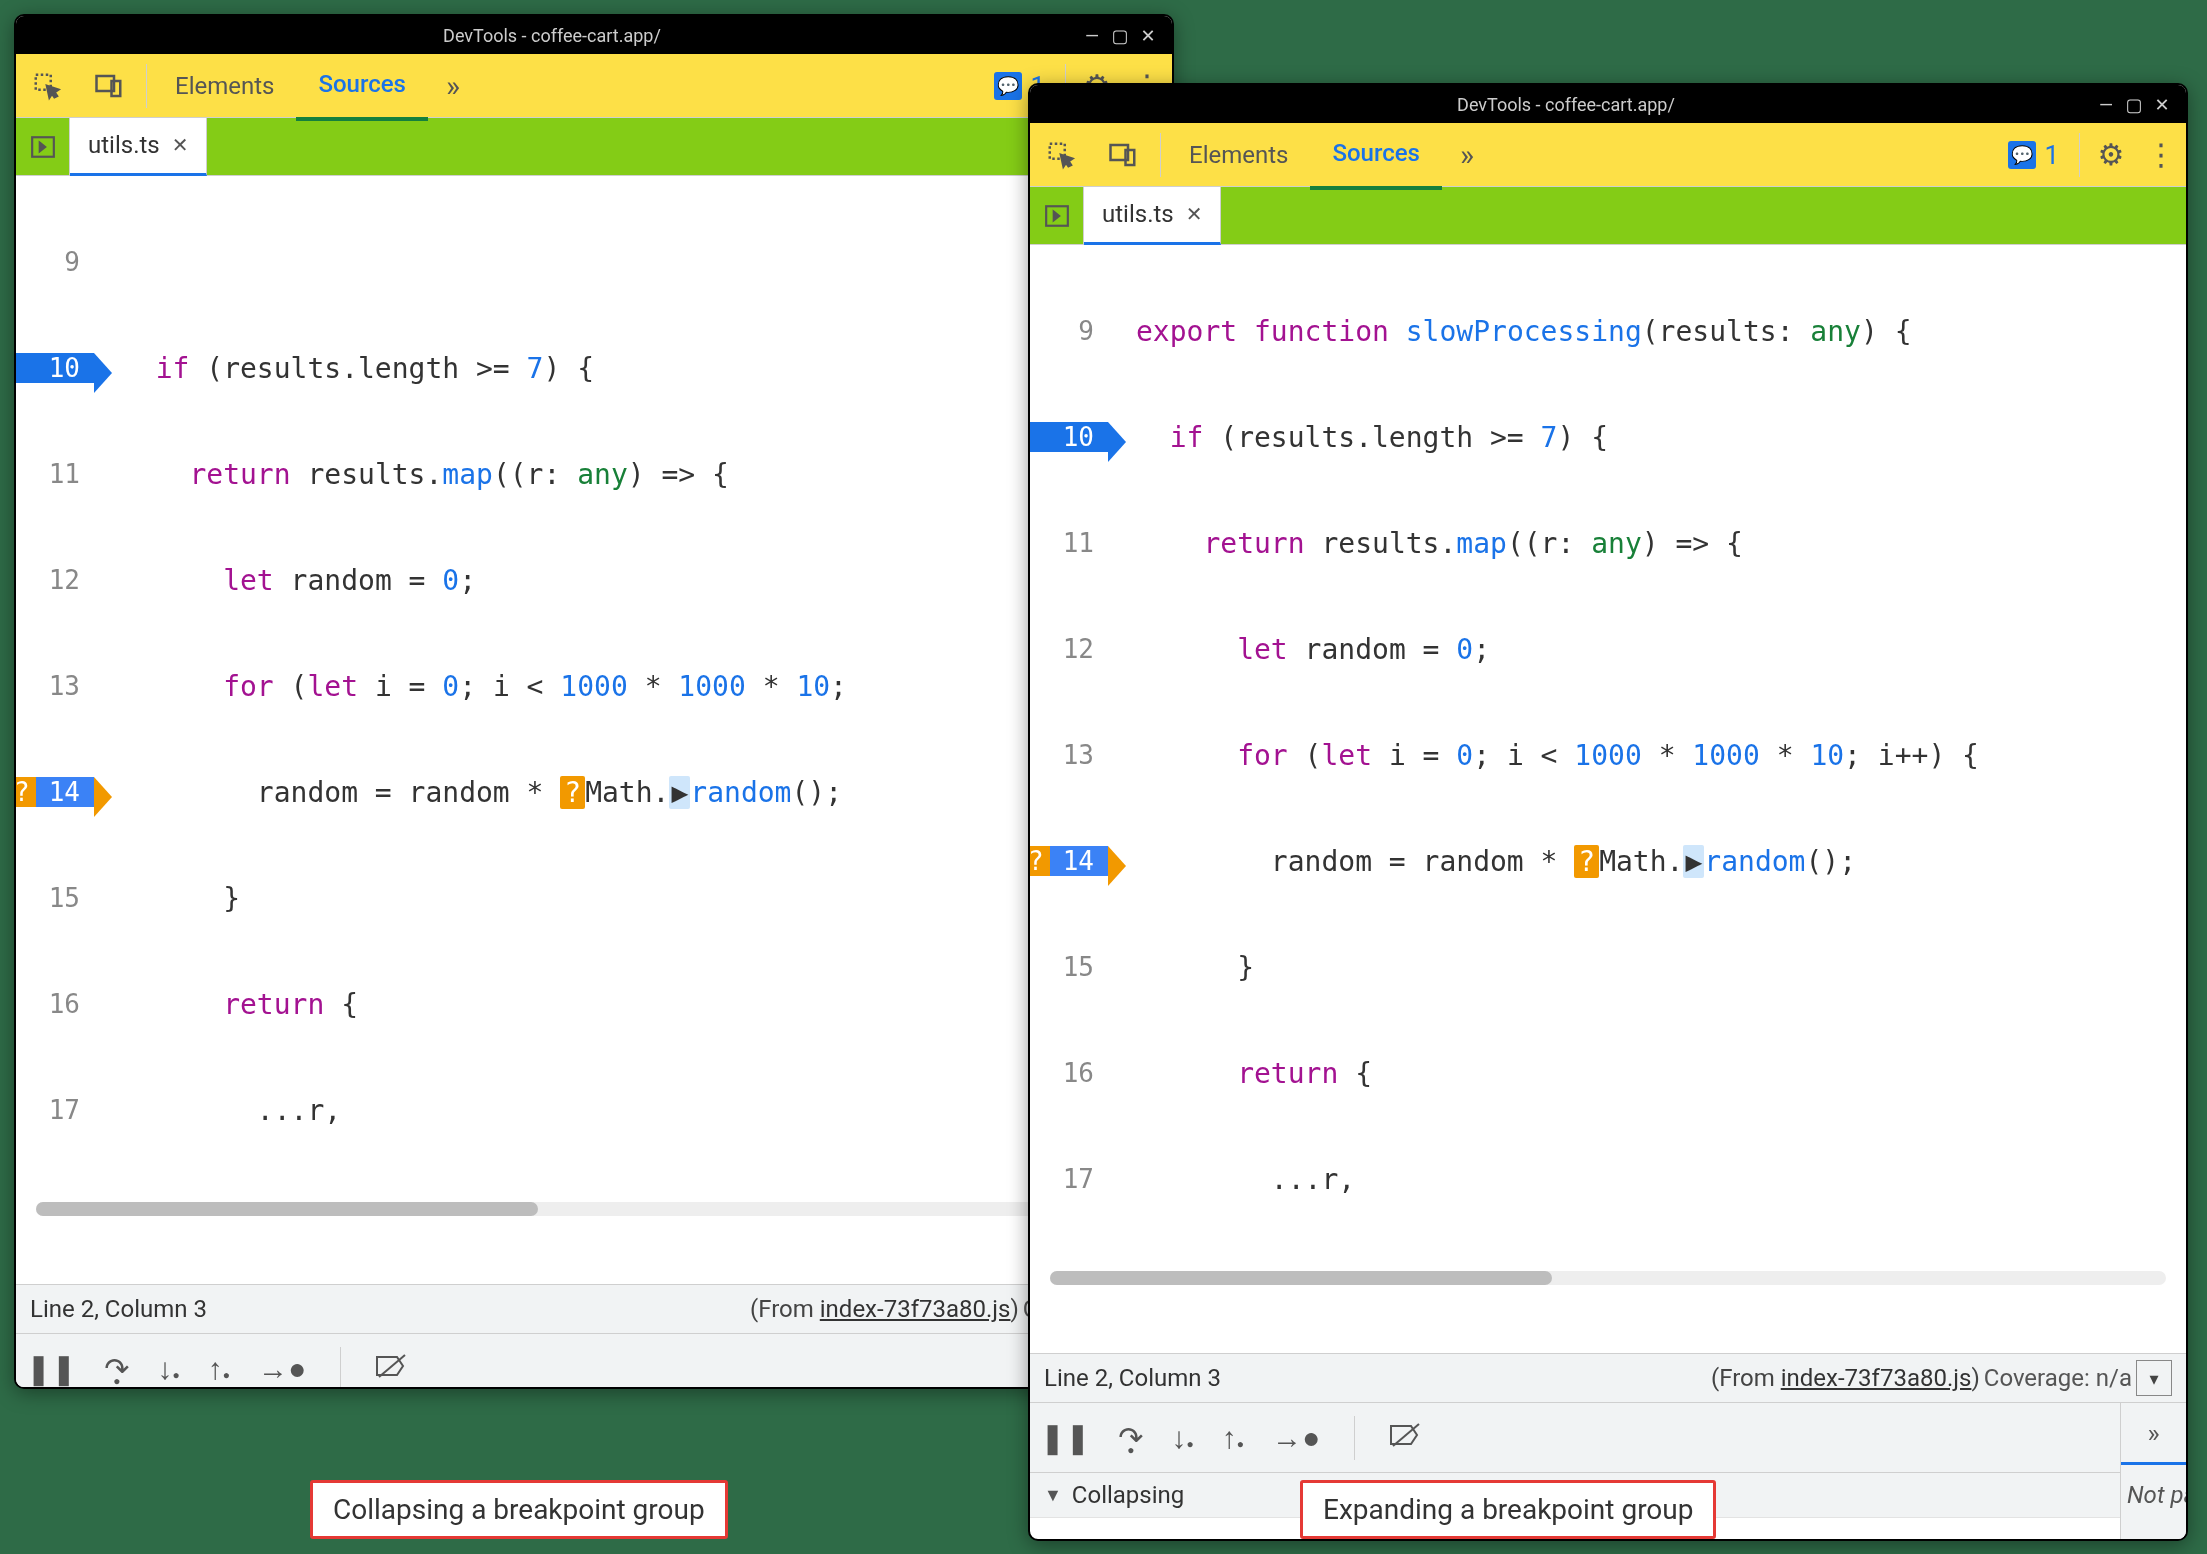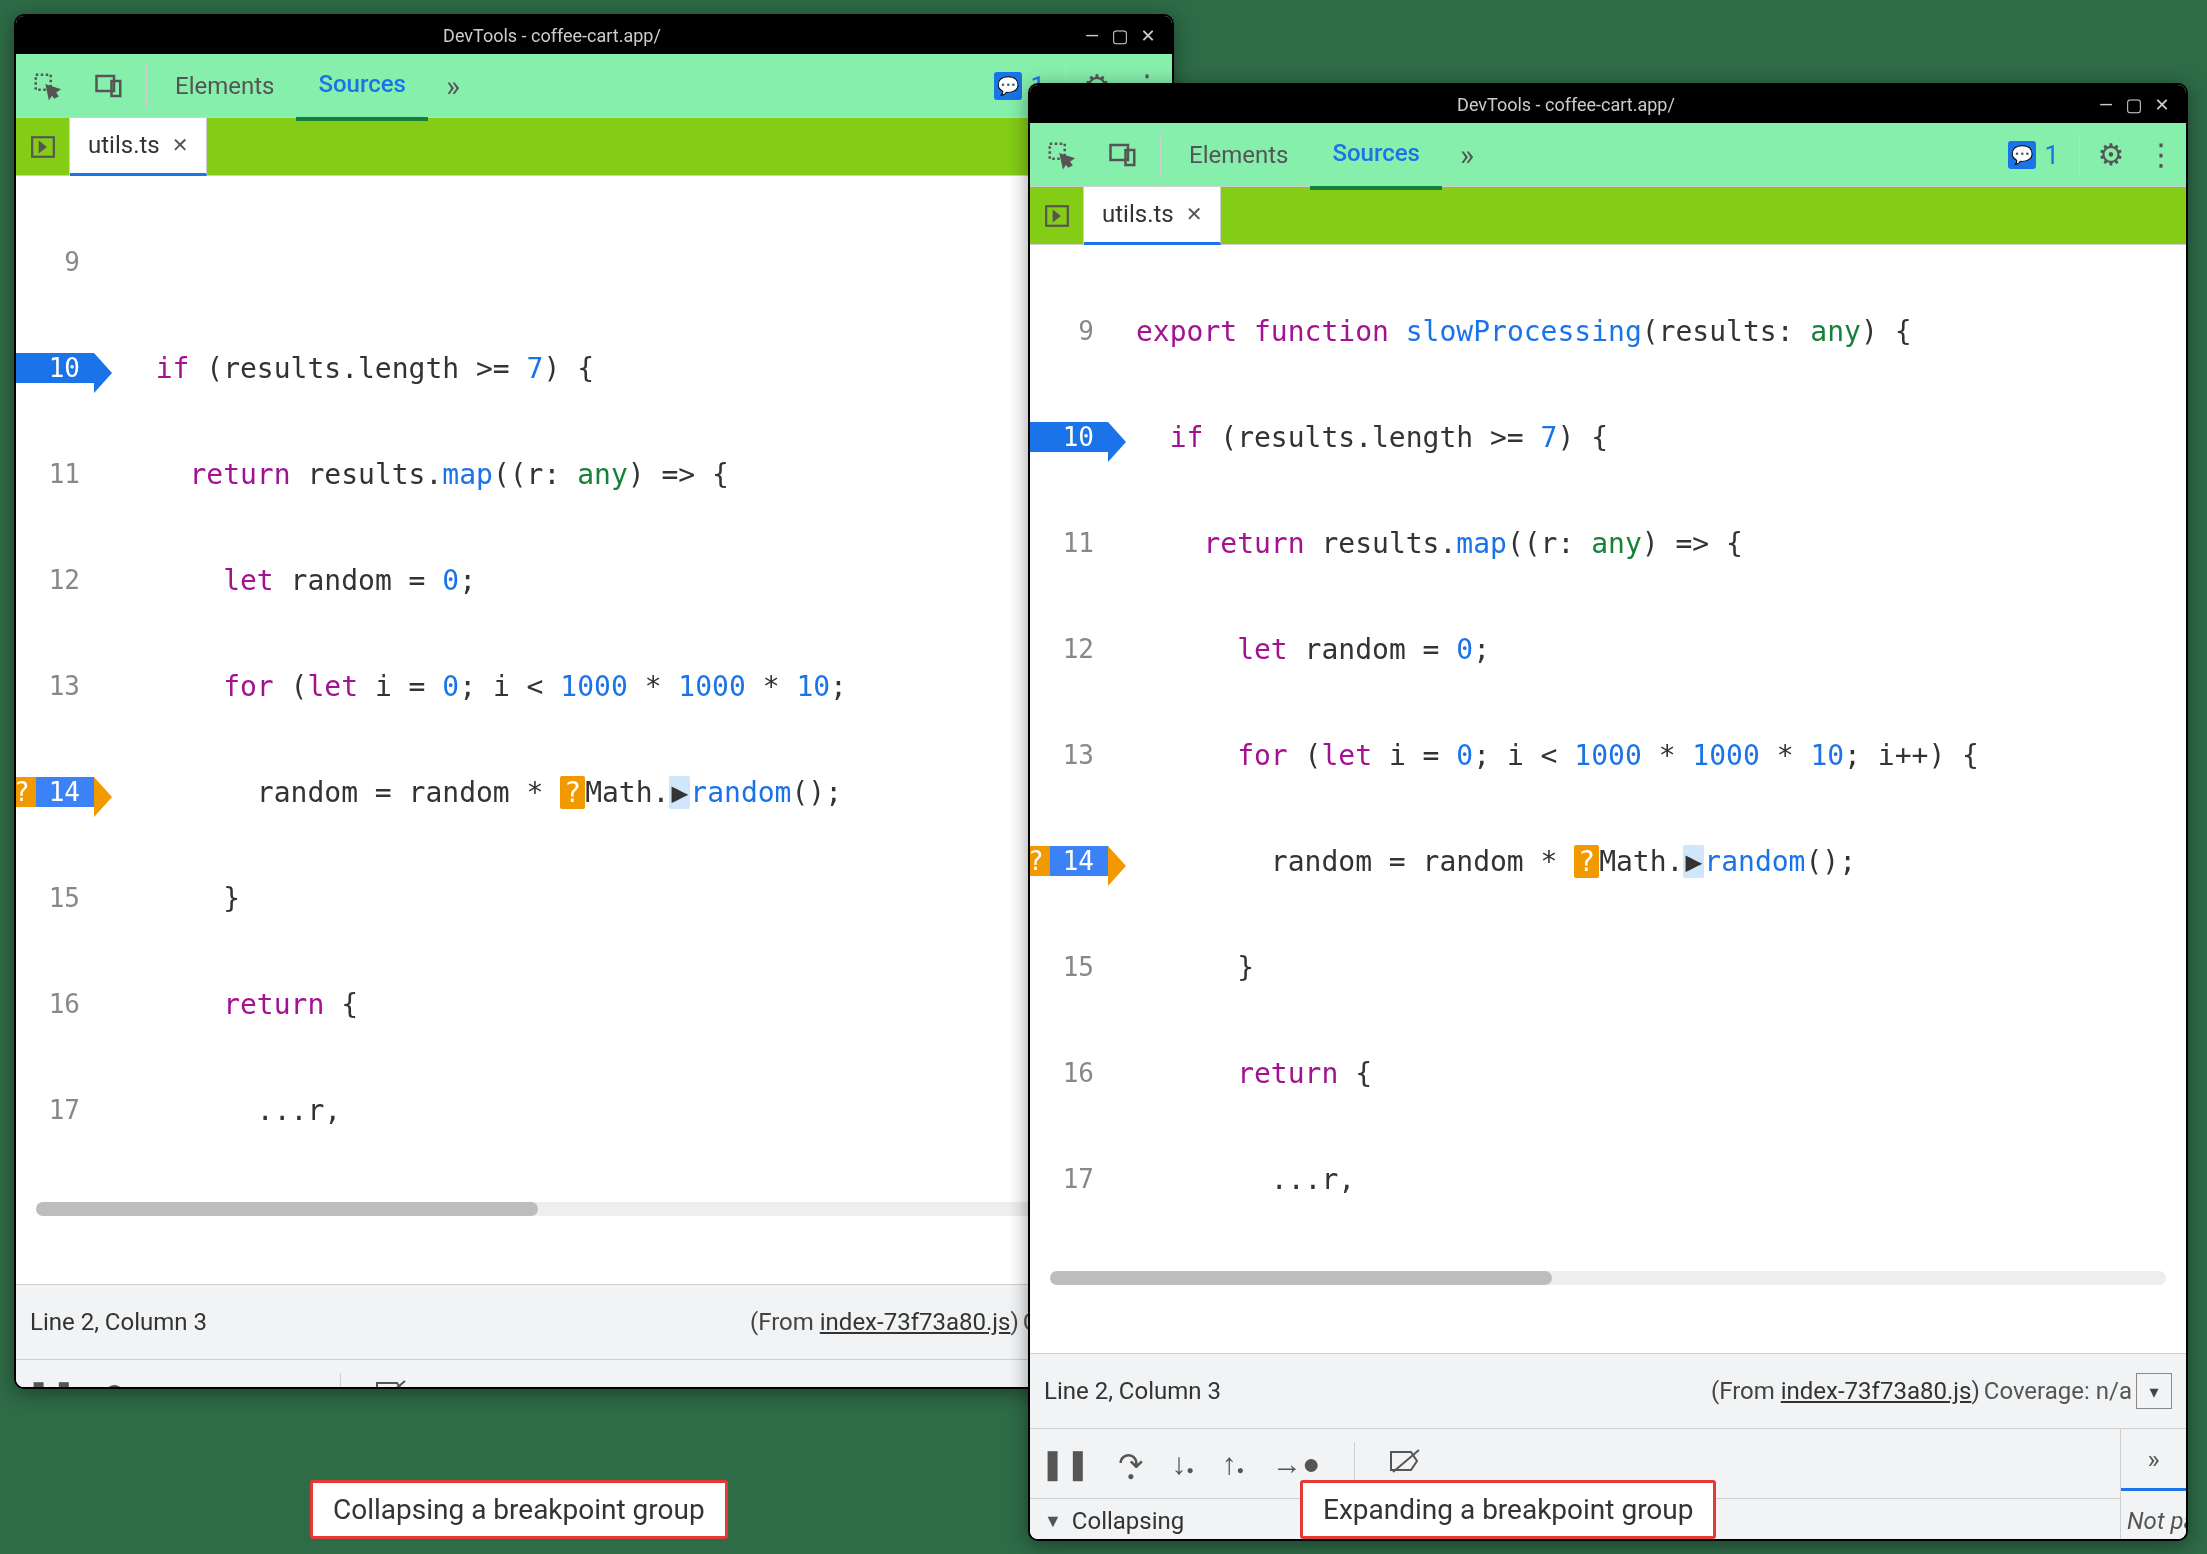--- a/index.html
+++ b/index.html
@@ -26,21 +26,21 @@
   .titlebar {
     background: #000; color: #ccc;
     height: 38px; display: flex; align-items: center;
     font-size: 18px; padding: 0 10px;
   }
   .titlebar .ttitle { flex: 1; text-align: center; }
   .titlebar .tctrl { width: 28px; text-align: center; cursor: pointer; }
 
   .toolbar {
     display: flex; align-items: center; height: 64px;
-    border-bottom: 1px solid #cfcfcf; background: #86efac;
+    border-bottom: 1px solid #cfcfcf; background: #fde047;
   }
   .tbicon {
     width: 62px; display:flex; align-items:center; justify-content:center;
     color:#555; font-size:30px;
   }
   .vsep { width:1px; height:44px; background:#cfcfcf; margin:0 6px; }
   .tab { padding: 0 22px; height:70px; display:flex; align-items:center; color:#555; }
   .tab.active { color:#1a73e8; border-bottom:4px solid #15803d; font-weight:500; }
   .moretab { padding:0 18px; display:flex; align-items:center; font-size:30px; color:#555;}
   .spacer { flex:1; }
@@ -101,21 +101,21 @@
   .ty  { color:#188038; }
   .num { color:#1a73e8; }
   .marker-o { background:#f29900; color:#fff; padding:0 4px; border-radius:2px; }
   .marker-b { background:#cfe6fb; padding:0 2px; border-radius:2px; }
   .hscroll { width: calc(100% - 40px); height:14px; margin:6px 20px 2px;
     background:#eee; border-radius:7px; position:relative; }
   .hscroll .thumb{ position:absolute; left:0; top:0; height:14px; width:45%;
     background:#bdbdbd; border-radius:7px; }
 
   .statusbar {
-    display:flex; align-items:center; height:76px; border-top:1px solid #cfcfcf;
+    display:flex; align-items:center; height:50px; border-top:1px solid #cfcfcf;
     border-bottom:1px solid #cfcfcf; background:#f1f3f4; padding:0 14px; gap:40px;
     flex-wrap: nowrap;
   }
   .status-right { margin-left:auto; display:flex; align-items:center; gap:4px; color:#444;}
   .mapped-from { }
   .mapped-from a { color:#333; text-decoration:underline; }
   .cov { color:#555; }
   .caretbox { width:36px; height:36px; border:1.5px solid #888;
     display:flex; align-items:center; justify-content:center; font-size:18px; }
 

